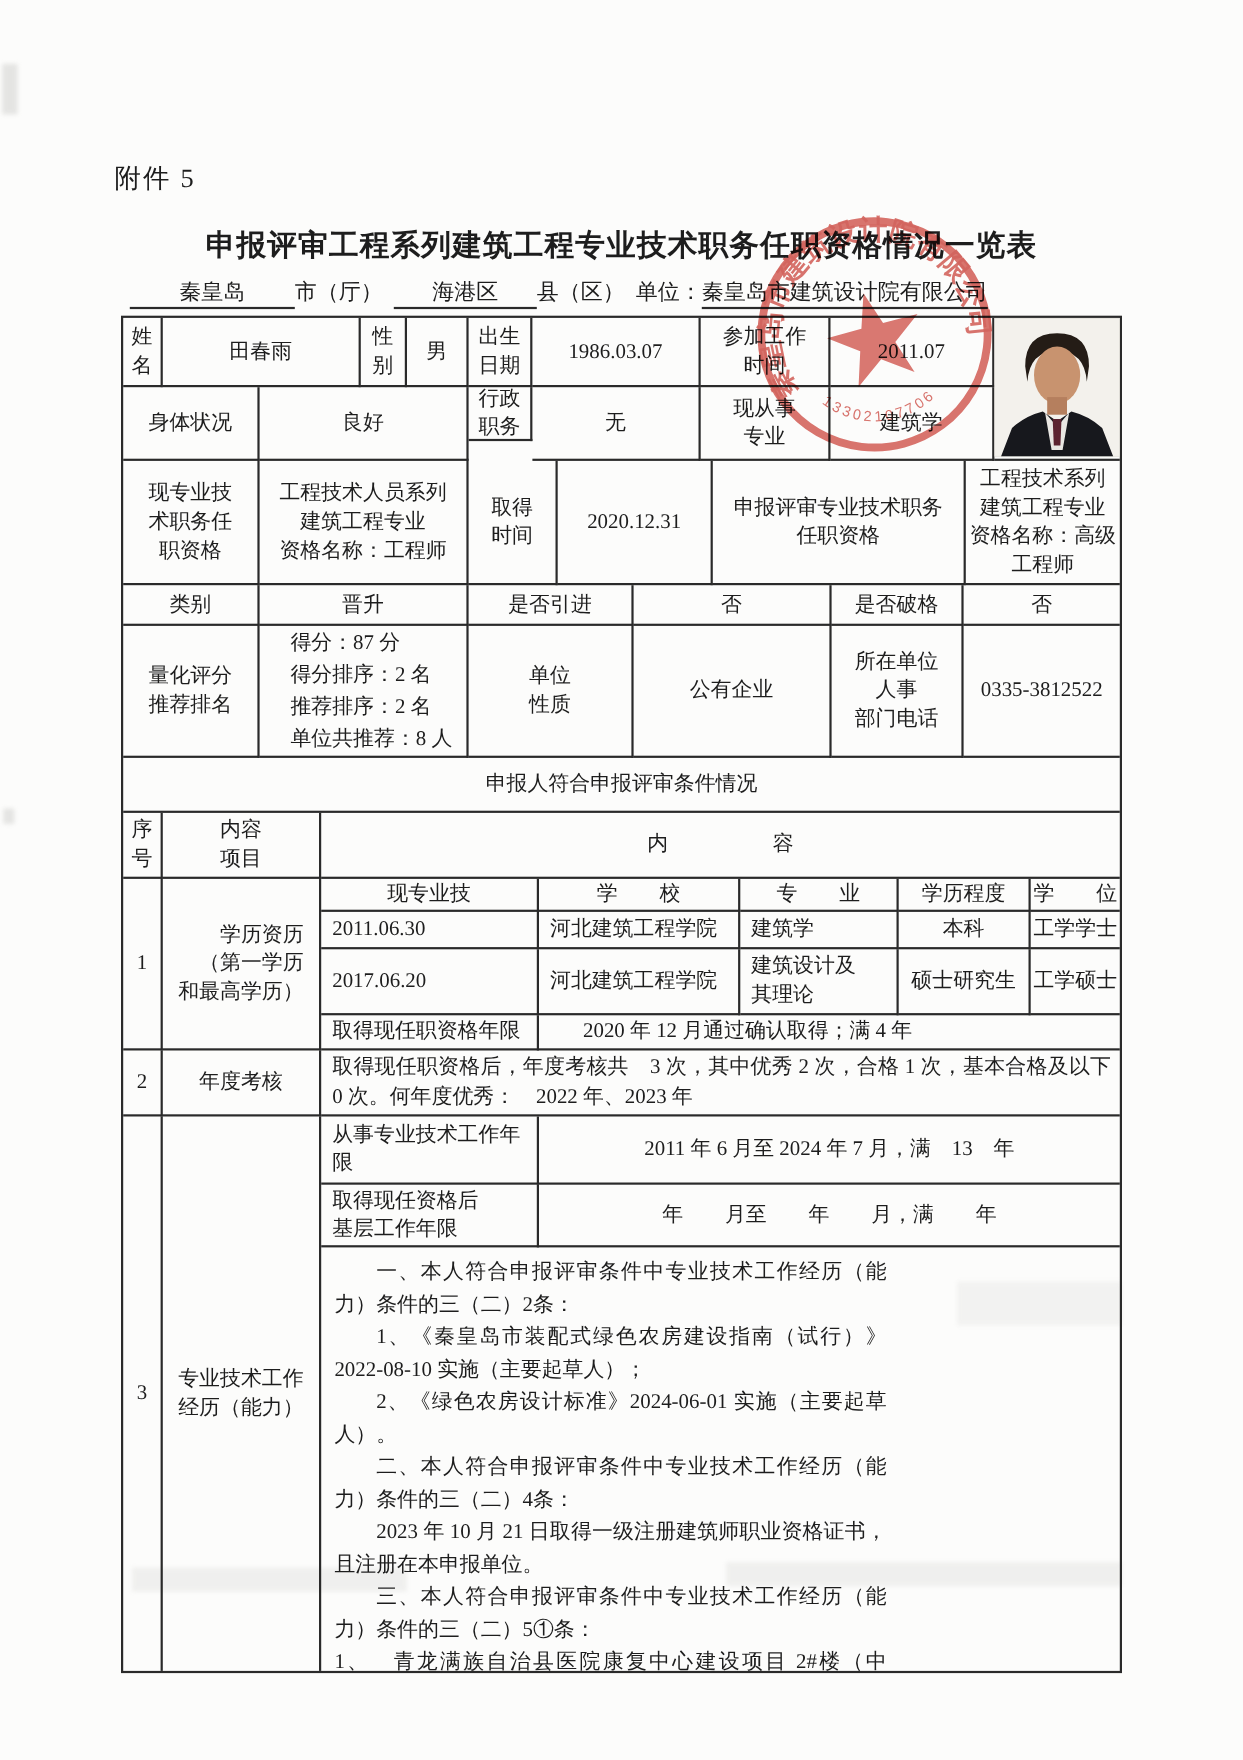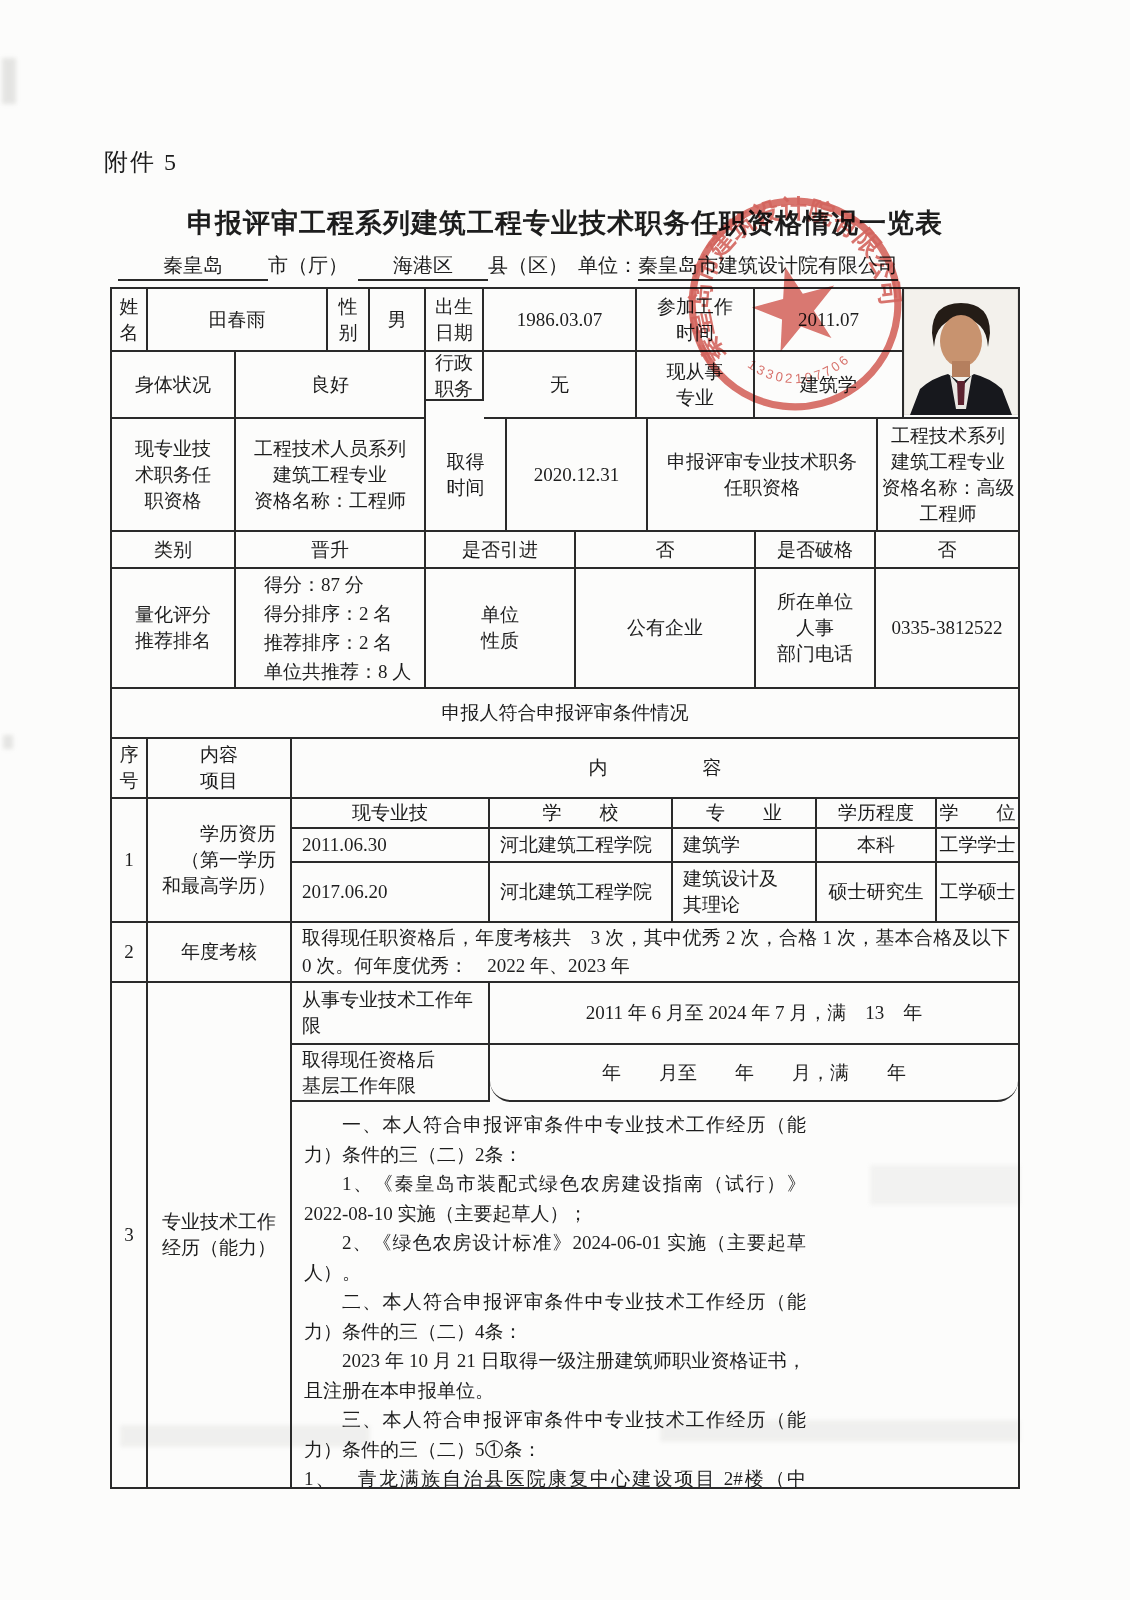--- a/index.html
+++ b/index.html
@@ -161,41 +161,45 @@
           <div class="c lastcol" style="width:81px;height:34px;">工学学士</div>
         </div>
         <div class="row">
           <div class="c al" style="width:198px;height:60px;">2017.06.20</div>
           <div class="c al" style="width:183px;height:60px;">河北建筑工程学院</div>
           <div class="c al pre" style="width:144px;height:60px;">建筑设计及
 其理论</div>
           <div class="c" style="width:120px;height:60px;">硕士研究生</div>
           <div class="c lastcol" style="width:81px;height:60px;">工学硕士</div>
         </div>
+        <div class="row">
+          <div class="c al" style="width:198px;height:32px;">取得现任职资格年限</div>
+          <div class="c al lastcol" style="width:528px;height:32px;padding-left:40px;">2020 年 12 月通过确认取得；满 4 年</div>
+        </div>
       </div>
     </div>
 
     <div class="row">
       <div class="c" style="width:36px;height:60px;">2</div>
       <div class="c" style="width:144px;height:60px;">年度考核</div>
       <div class="c al lastcol" style="width:726px;height:60px;line-height:28px;padding-right:8px;text-align:justify;">取得现任职资格后，年度考核共　3 次，其中优秀 2 次，合格 1 次，基本合格及以下 0 次。何年度优秀：　2022 年、2023 年</div>
     </div>
 
     <div class="row">
       <div class="c nb" style="width:36px;">3</div>
       <div class="c nb" style="width:144px;padding:0 6px;">专业技术工作经历（能力）</div>
       <div class="colwrap" style="width:726px;">
         <div class="row">
           <div class="c al" style="width:198px;height:62px;">从事专业技术工作年限</div>
           <div class="c lastcol" style="width:528px;height:62px;">2011 年 6 月至 2024 年 7 月，满　13　年</div>
         </div>
         <div class="row">
           <div class="c al pre" style="width:198px;height:57px;">取得现任资格后
 基层工作年限</div>
-          <div class="c lastcol" style="width:528px;height:57px;border-radius:21px;">年　　月至　　年　　月，满　　年</div>
+          <div class="c lastcol" style="width:528px;height:57px;">年　　月至　　年　　月，满　　年</div>
         </div>
         <div class="row">
           <div class="c lastcol nb longcell" style="width:528px;height:385px;">
             <p class="ind">一、本人符合申报评审条件中专业技术工作经历（能力）条件的三（二）2条：</p>
             <p class="ind">1、《秦皇岛市装配式绿色农房建设指南（试行）》2022-08-10 实施（主要起草人）；</p>
             <p class="ind">2、《绿色农房设计标准》2024-06-01 实施（主要起草人）。</p>
             <p class="ind">二、本人符合申报评审条件中专业技术工作经历（能力）条件的三（二）4条：</p>
             <p class="ind">2023 年 10 月 21 日取得一级注册建筑师职业资格证书，且注册在本申报单位。</p>
             <p class="ind">三、本人符合申报评审条件中专业技术工作经历（能力）条件的三（二）5①条：</p>
             <p>1、　青龙满族自治县医院康复中心建设项目 2#楼（中型）；</p>

